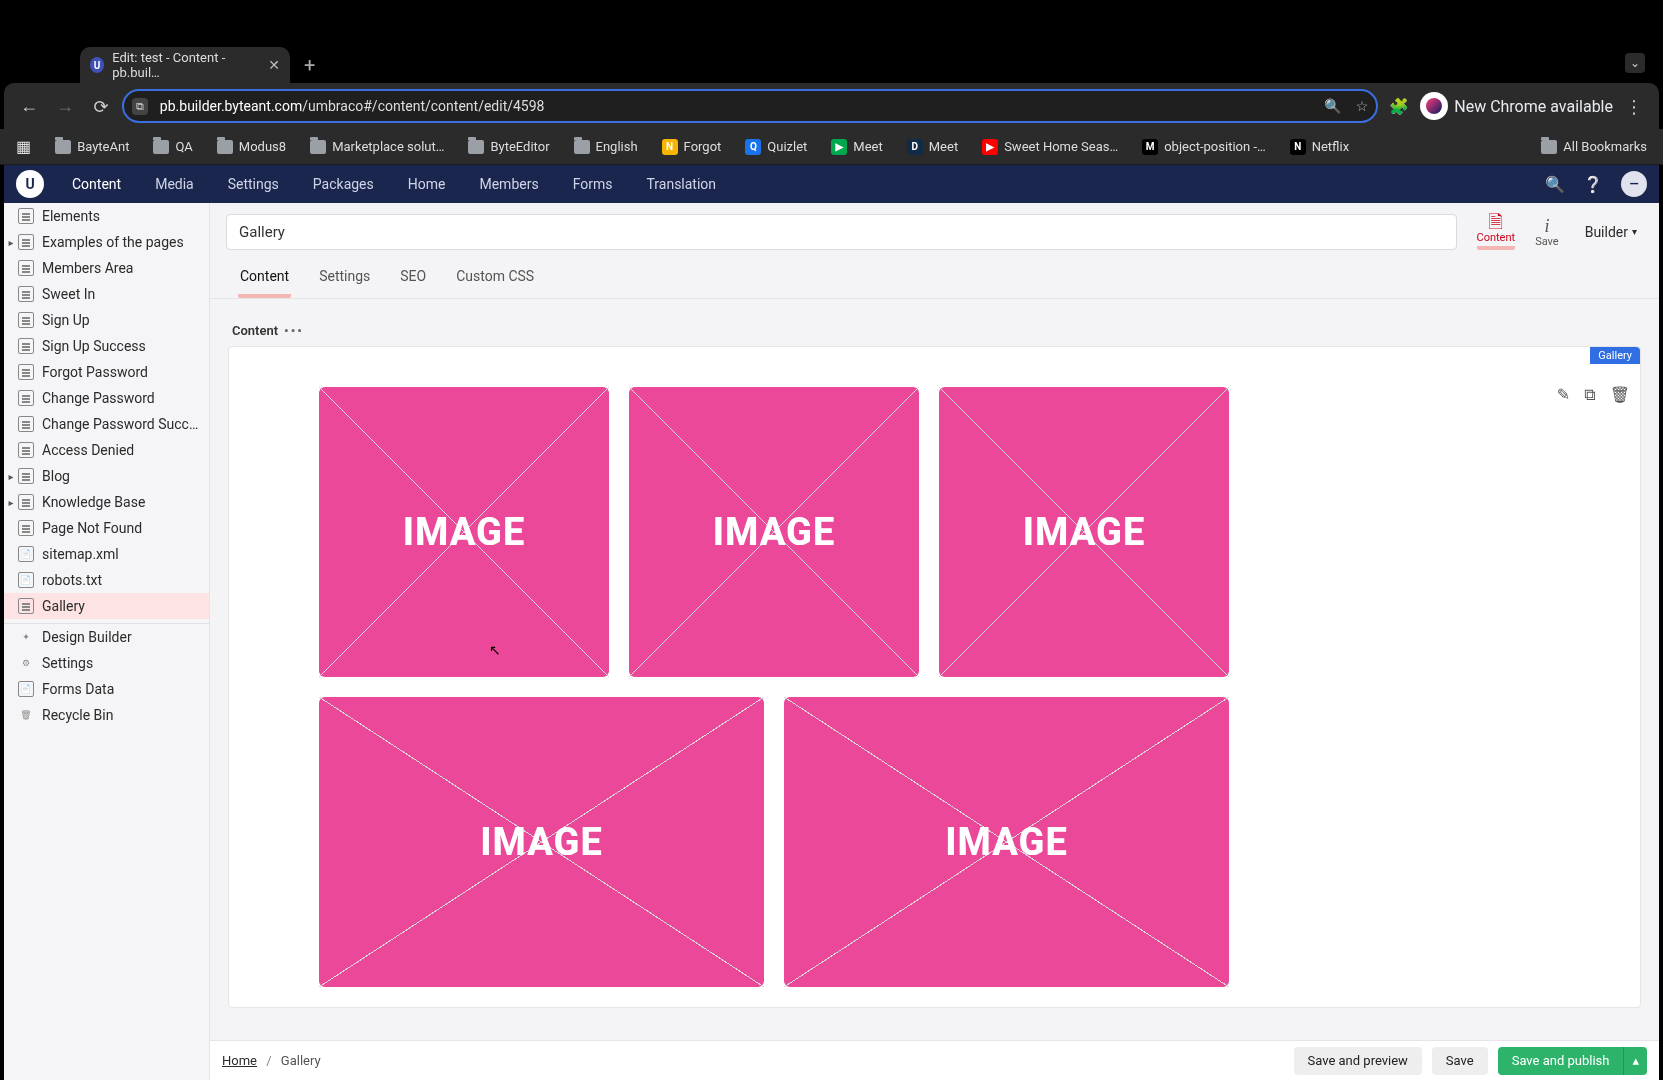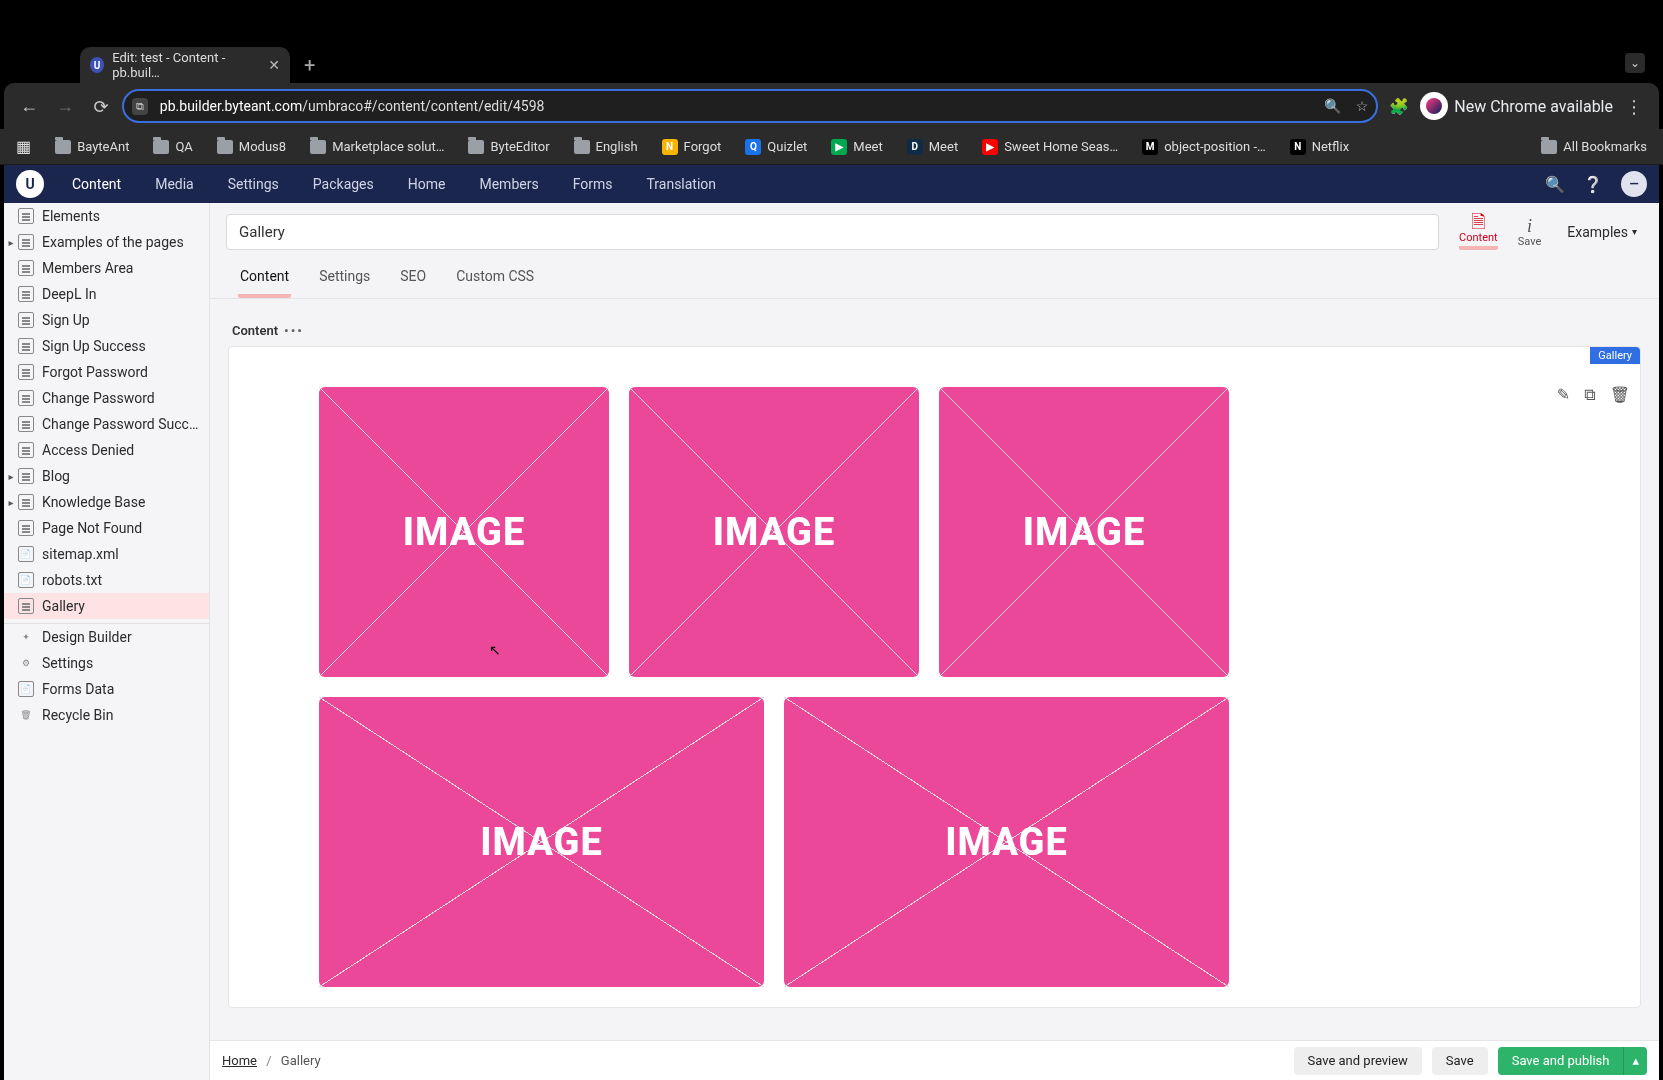--- a/index.html
+++ b/index.html
@@ -203,21 +203,21 @@
             <span class="tree-caret">▸</span>
             <span class="tree-icon page"></span>
             <span>Examples of the pages</span>
           </div>
           <div class="tree-item">
             <span class="tree-icon page"></span>
             <span>Members Area</span>
           </div>
           <div class="tree-item">
             <span class="tree-icon page"></span>
-            <span>DeepL In</span>
+            <span>Sweet In</span>
           </div>
           <div class="tree-item">
             <span class="tree-icon page"></span>
             <span>Sign Up</span>
           </div>
           <div class="tree-item">
             <span class="tree-icon page"></span>
             <span>Sign Up Success</span>
           </div>
           <div class="tree-item">
@@ -294,21 +294,21 @@
           <div class="right-app active">
             <span class="ric">🗎</span>
             <span>Content</span>
           </div>
           <div class="right-app">
             <span class="ric" style="font-style:italic;font-family:serif;">i</span>
             <span>Save</span>
           </div>
         </div>
         <div class="actions-dd">
-          <span>Examples</span>
+          <span>Builder</span>
           <span style="font-size:10px;">▾</span>
         </div>
       </div>
 
       <div class="tabs-row">
         <div id="etabs-slot" style="display:contents;"><div class="etab active">Content</div><div class="etab">Settings</div><div class="etab">SEO</div><div class="etab">Custom CSS</div></div>
       </div>
 
       <div class="editor-scroll">
         <div class="panel-head">

